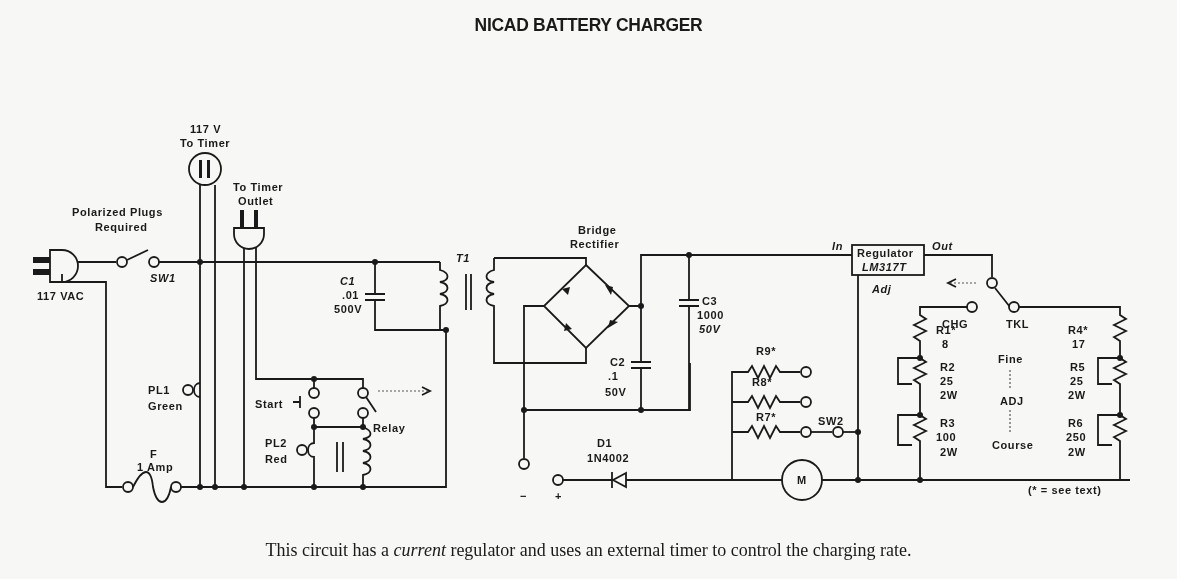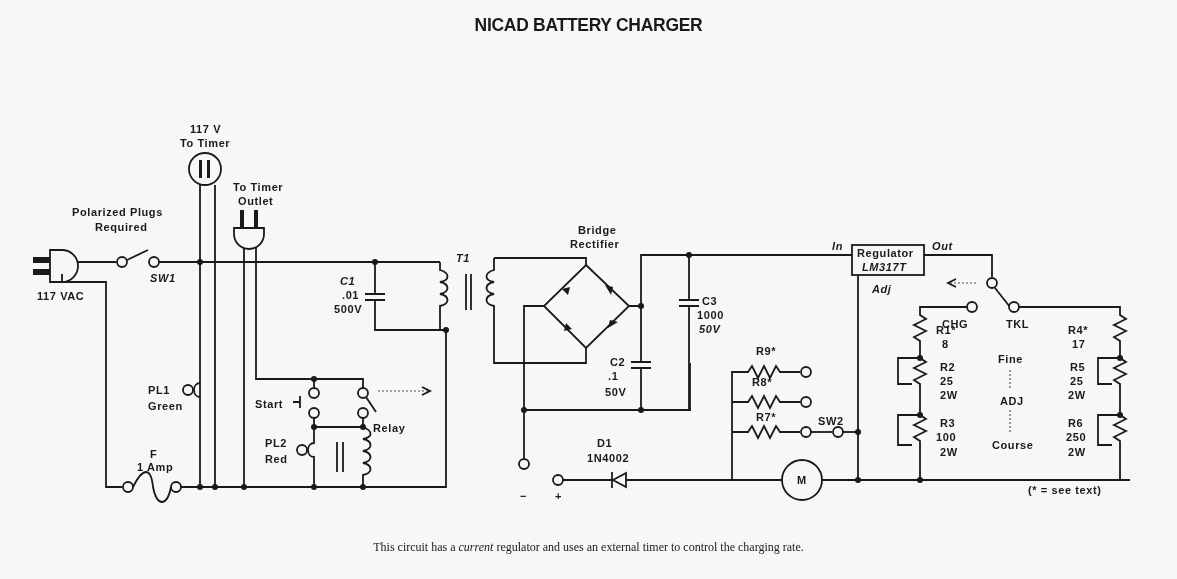--- a/index.html
+++ b/index.html
@@ -1,18 +1,18 @@
 <!DOCTYPE html>
 <html><head>
 <meta charset="utf-8">
 <style>
   html,body{margin:0;padding:0;background:#f7f7f5;}
   body{width:1177px;height:579px;position:relative;overflow:hidden;font-family:"Liberation Sans",sans-serif;color:#1a1a1a;}
   #title{position:absolute;left:0;width:1177px;top:14px;text-align:center;font-weight:bold;font-size:19px;letter-spacing:-0.3px;transform:scaleX(0.92);}
-  #caption{position:absolute;left:0;width:1177px;top:540px;text-align:center;font-family:"Liberation Serif","DejaVu Serif",serif;font-size:12px;}
+  #caption{position:absolute;left:0;width:1177px;top:540px;text-align:center;font-family:"Liberation Serif","DejaVu Serif",serif;font-size:18px;}
   #caption i{font-style:italic;}
   svg{position:absolute;left:0;top:0;}
   svg text{font-family:"Liberation Sans",sans-serif;font-weight:bold;font-size:11px;fill:#1a1a1a;letter-spacing:0.6px;}
   svg text.it{font-style:italic;}
   .w{stroke:#1a1a1a;stroke-width:1.8;fill:none;}
   .t{stroke:#1a1a1a;stroke-width:1.8;fill:#f7f7f5;}
   .dot{fill:#1a1a1a;}
   .arrowd{stroke:#555;stroke-width:1.2;stroke-dasharray:2 2;fill:none;}
 </style>
 </head>

